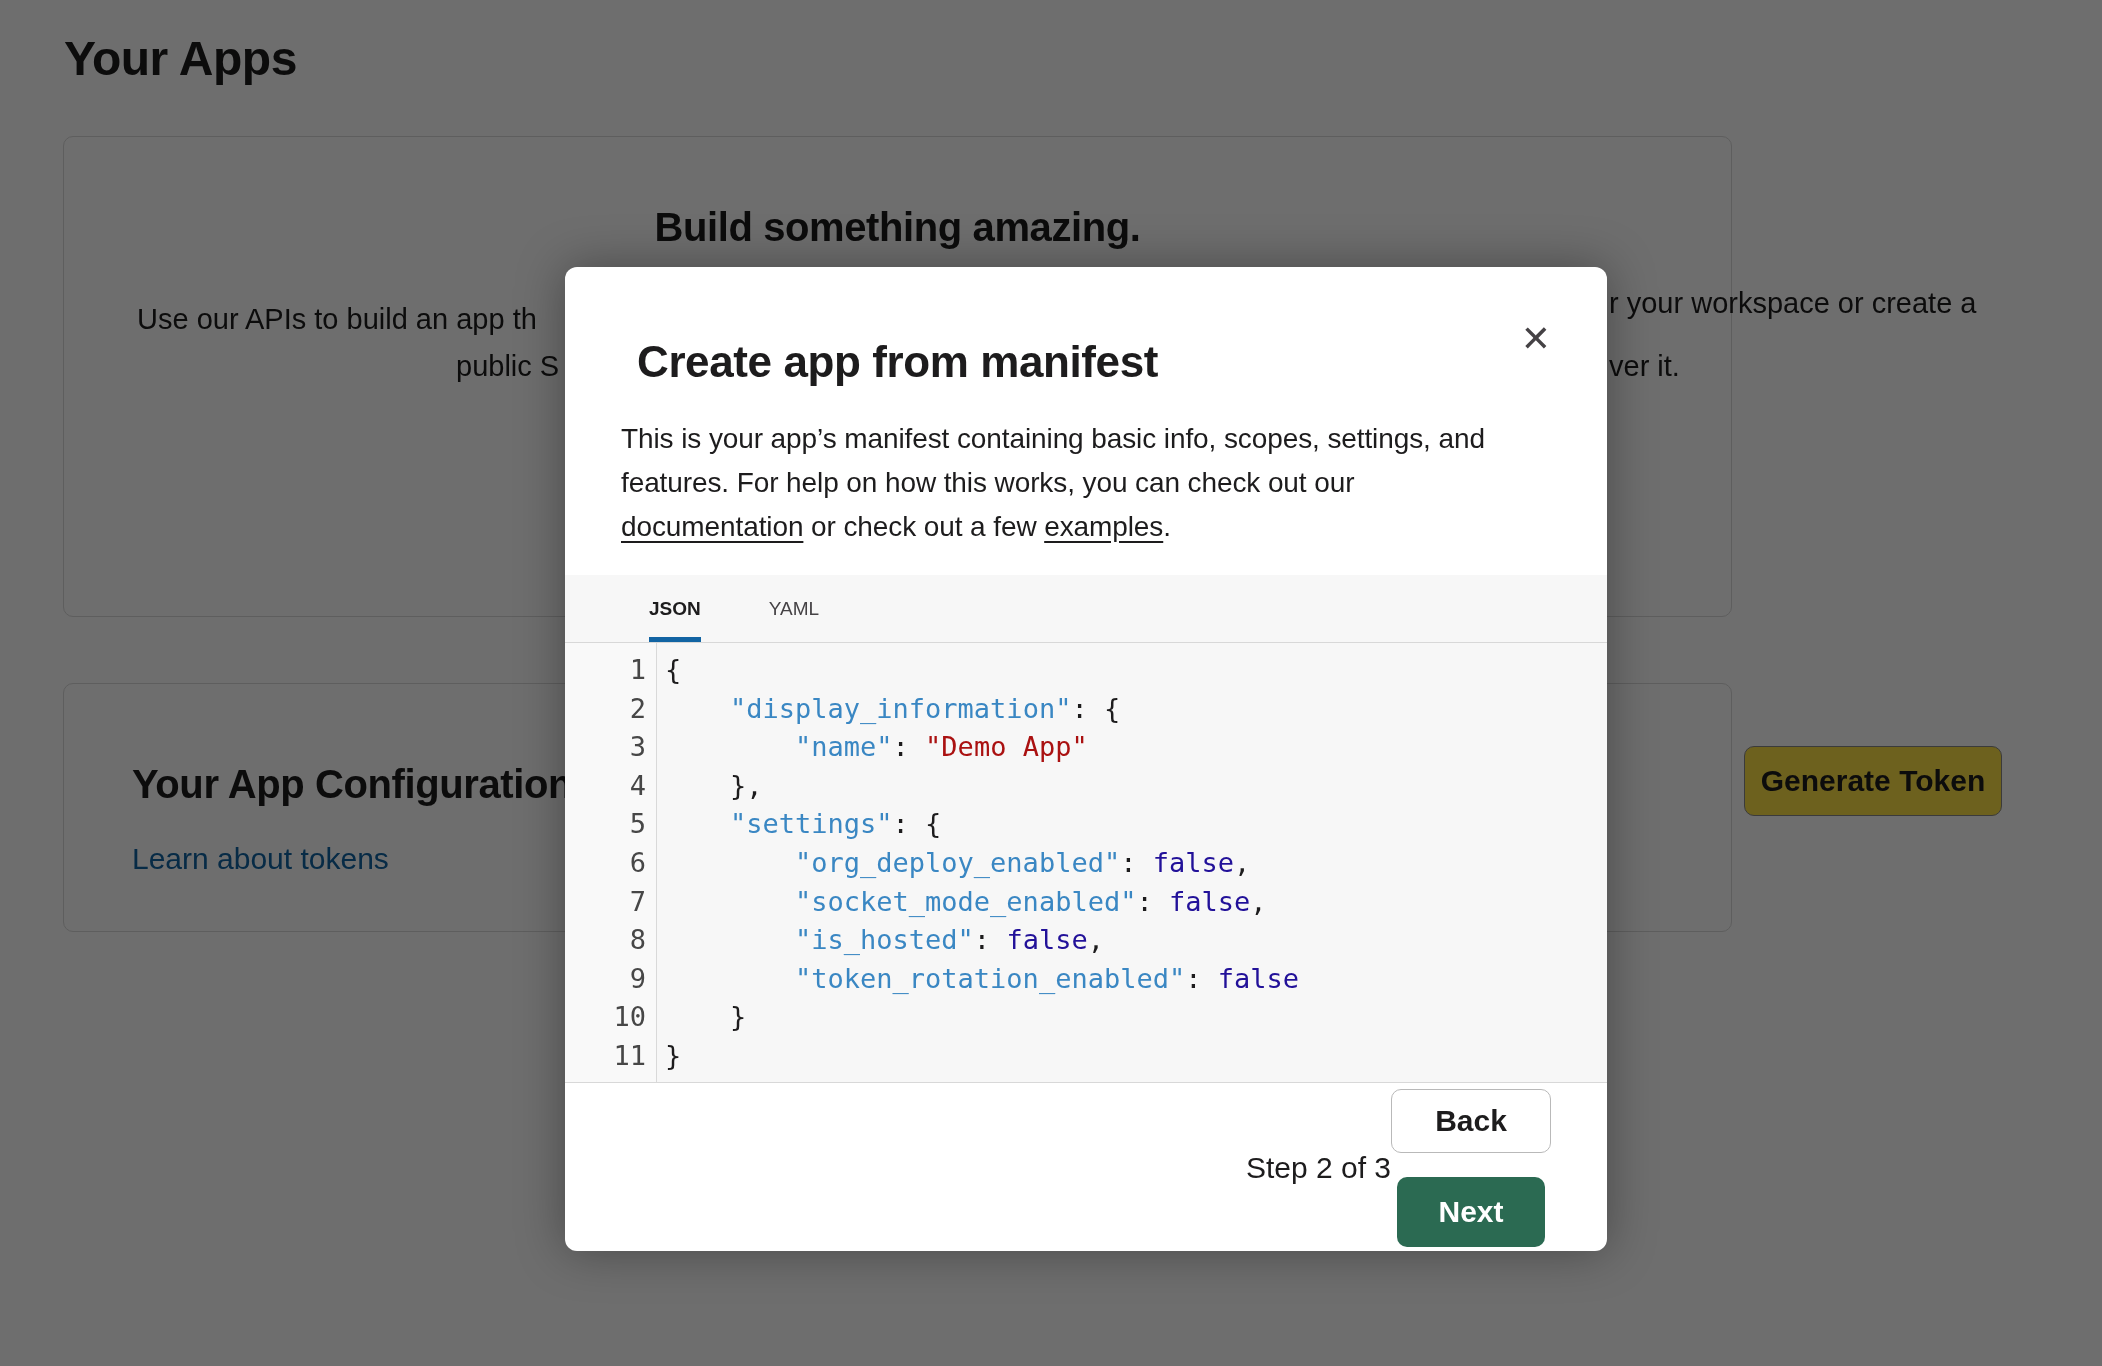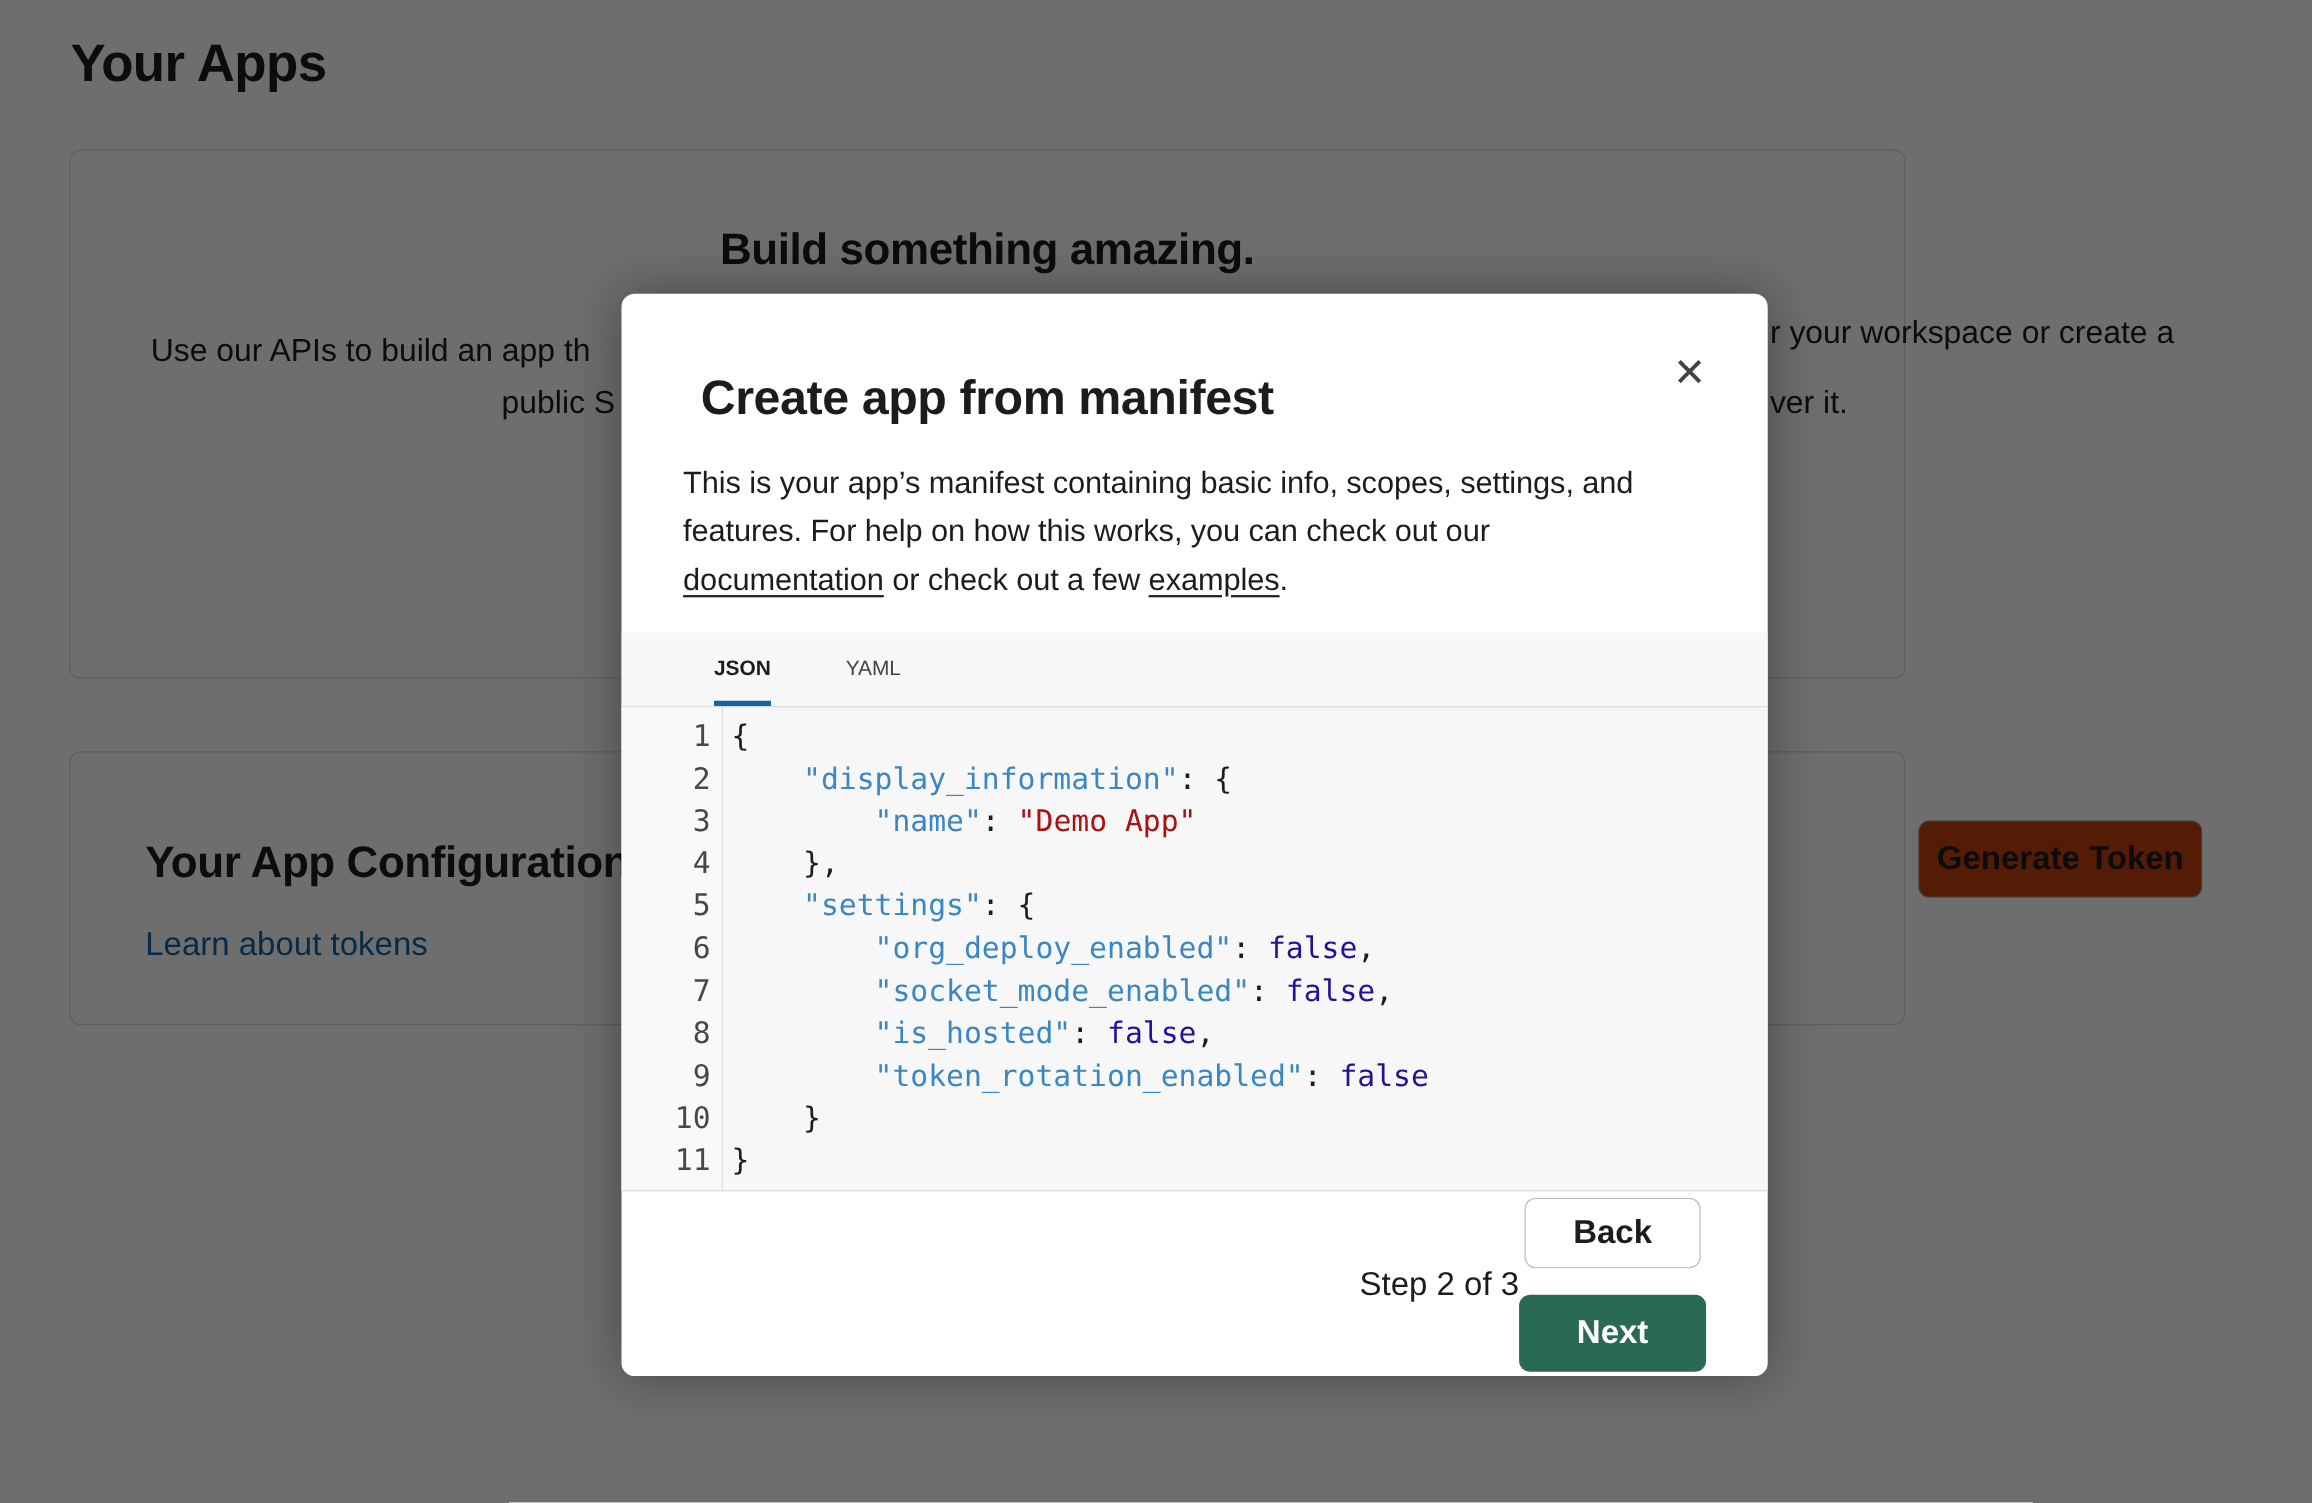--- a/index.html
+++ b/index.html
@@ -19,21 +19,21 @@
   .frag-r1{left:1545px;top:148px;}
   .frag-l2{left:392px;top:211px;}
   .frag-r2{left:1545px;top:211px;}
 
   .card-tokens{top:683px;height:249px;}
   .tokens-title{position:absolute;left:68px;top:78px;font-size:40px;font-weight:700;
                 letter-spacing:-0.4px;margin:0;white-space:nowrap;}
   .tokens-link{position:absolute;left:68px;top:158px;font-size:30px;color:#1264a3;
                text-decoration:none;cursor:pointer;}
   .generate-btn{position:absolute;left:1680px;top:62px;width:258px;height:70px;
-                background:#c2410c;border:1px solid #8a8a8a;border-radius:10px;
+                background:#fde047;border:1px solid #8a8a8a;border-radius:10px;
                 font-family:inherit;font-size:30px;font-weight:700;color:#1d1c1d;cursor:pointer;}
 
   
   .overlay{position:absolute;inset:0;background:rgba(0,0,0,0.57);z-index:10;}
 
   
   .modal{position:absolute;left:565px;top:267px;width:1042px;height:984px;background:#fff;
          border-radius:12px;z-index:20;box-shadow:0 0 48px rgba(0,0,0,0.35);overflow:hidden;}
   .modal-title{margin:16px;padding:54px 120px 0 56px;font-size:44px;font-weight:700;
                letter-spacing:-0.4px;}
@@ -61,21 +61,21 @@
   .tk-s{color:#aa1111;}
   .tk-a{color:#221199;}
   .tk-p{color:#1d1c1d;}
 
   .modal-footer{position:absolute;left:0;right:0;bottom:0;height:167px;padding:0 56px;
                 display:flex;align-items:center;justify-content:flex-end;box-sizing:border-box;}
   .step-text{font-size:30px;}
   .btn-group{display:flex;gap:24px;align-items:center;flex-direction:column;}
   .btn{font-family:inherit;font-size:30px;font-weight:700;border-radius:10px;cursor:pointer;}
   .btn-back{width:160px;height:64px;background:#fff;border:1px solid #b9b9b9;color:#1d1c1d;}
-  .btn-next{width:170px;height:70px;background:#2b6a52;border:none;color:#ffffff;}
+  .btn-next{width:148px;height:70px;background:#2b6a52;border:none;color:#ffffff;}
 </style>
 </head>
 <body>
 
 <div class="page">
 
   <h1 class="page-title">Your Apps</h1>
 
   <div class="card card-hero">
     <h2 class="hero-title">Build something amazing.</h2>

